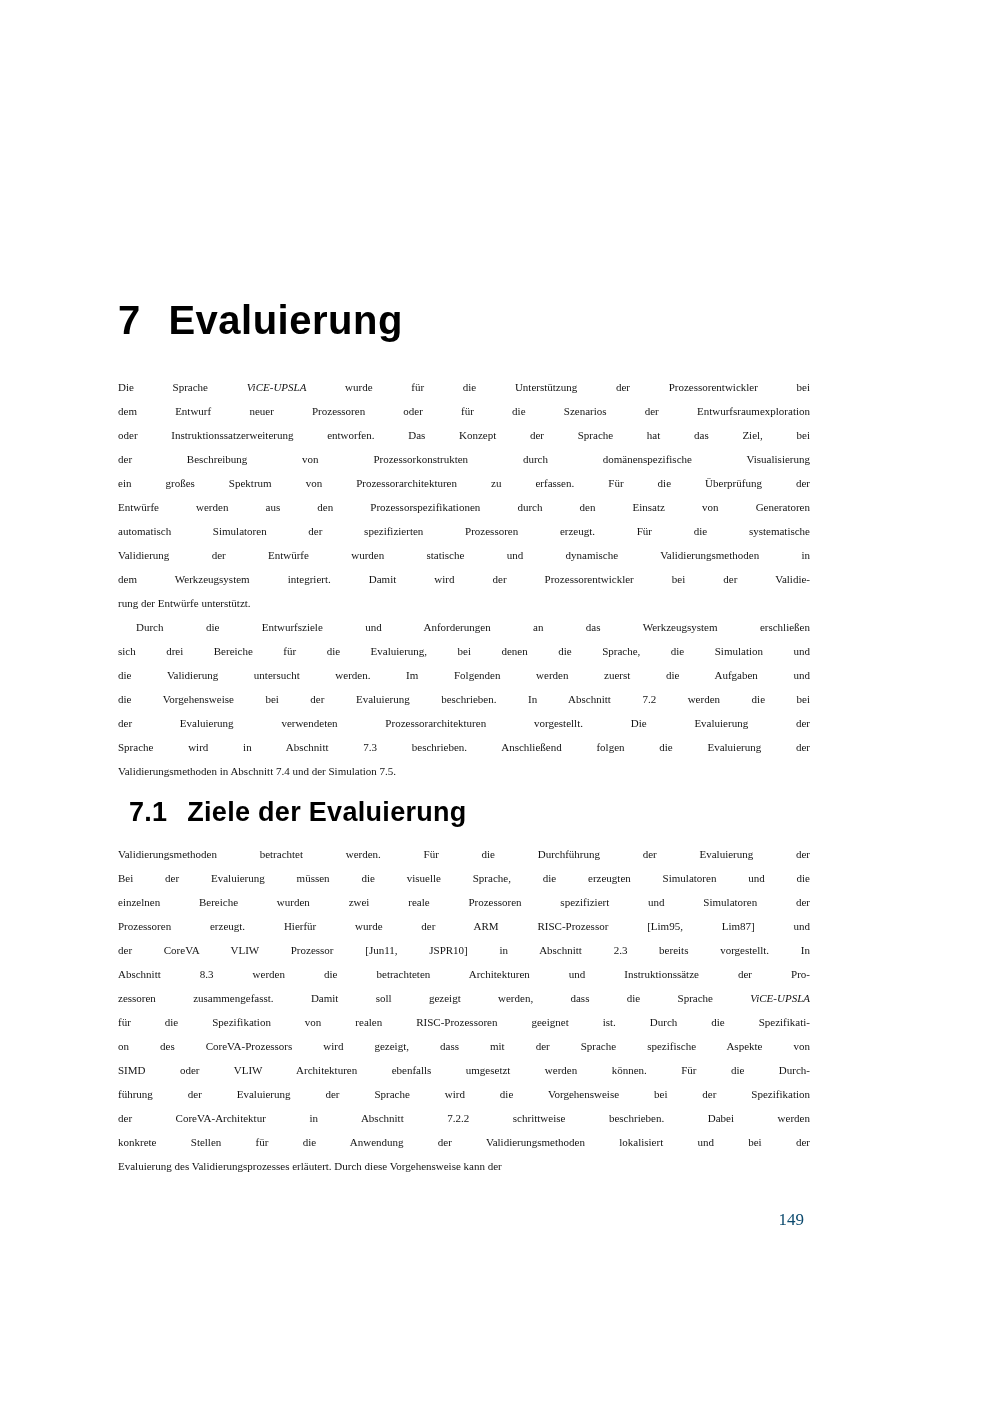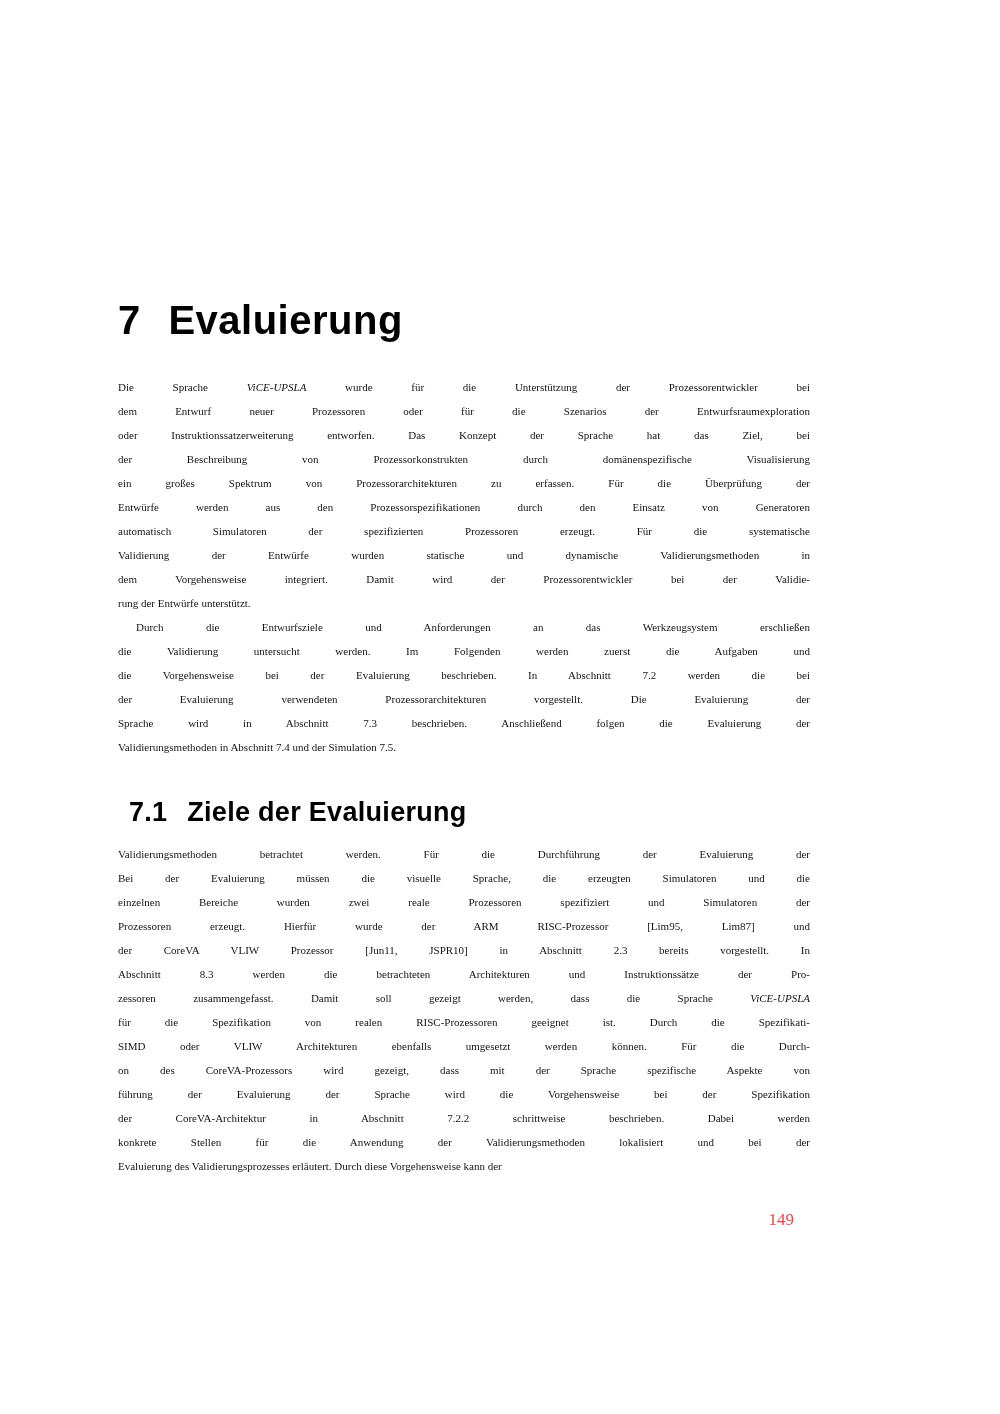--- a/index.html
+++ b/index.html
@@ -58,27 +58,27 @@
     line-height: 24px;
     text-align: justify;
     text-align-last: justify;
     overflow: hidden;
     white-space: normal;
   }
   .para .line:last-child { text-align-last: left; }
   .para-indent .line:first-child { padding-left: 18px; }
   .pageno {
     position: absolute;
-    left: 102px;
+    left: 112px;
     top: 1208px;
     width: 692px;
     text-align: right;
     font-size: 17px;
     line-height: 24px;
-    color: #ef4444;
+    color: #0c4a6e;
   }
 </style>
 </head>
 <body>
 
 <div class="page">
 
   <h1 class="chapter">
     <span class="ch-num">7</span>
     <span class="ch-title">Evaluierung</span>
@@ -87,25 +87,26 @@
   <div class="textblock tb1">
     <div class="para">
         <div class="line">Die Sprache <i>ViCE-UPSLA</i> wurde für die Unterstützung der Prozessorentwickler bei</div>
         <div class="line">dem Entwurf neuer Prozessoren oder für die Szenarios der Entwurfsraumexploration</div>
         <div class="line">oder Instruktionssatzerweiterung entworfen. Das Konzept der Sprache hat das Ziel, bei</div>
         <div class="line">der Beschreibung von Prozessorkonstrukten durch domänenspezifische Visualisierung</div>
         <div class="line">ein großes Spektrum von Prozessorarchitekturen zu erfassen. Für die Überprüfung der</div>
         <div class="line">Entwürfe werden aus den Prozessorspezifikationen durch den Einsatz von Generatoren</div>
         <div class="line">automatisch Simulatoren der spezifizierten Prozessoren erzeugt. Für die systematische</div>
         <div class="line">Validierung der Entwürfe wurden statische und dynamische Validierungsmethoden in</div>
-        <div class="line">dem Vorgehensweise integriert. Damit wird der Prozessorentwickler bei der Validie-</div>
+        <div class="line">dem Werkzeugsystem integriert. Damit wird der Prozessorentwickler bei der Validie-</div>
         <div class="line">rung der Entwürfe unterstützt.</div>
       </div>
     <div class="para para-indent">
         <div class="line">Durch die Entwurfsziele und Anforderungen an das Werkzeugsystem erschließen</div>
+        <div class="line">sich drei Bereiche für die Evaluierung, bei denen die Sprache, die Simulation und</div>
         <div class="line">die Validierung untersucht werden. Im Folgenden werden zuerst die Aufgaben und</div>
         <div class="line">die Vorgehensweise bei der Evaluierung beschrieben. In Abschnitt 7.2 werden die bei</div>
         <div class="line">der Evaluierung verwendeten Prozessorarchitekturen vorgestellt. Die Evaluierung der</div>
         <div class="line">Sprache wird in Abschnitt 7.3 beschrieben. Anschließend folgen die Evaluierung der</div>
         <div class="line">Validierungsmethoden in Abschnitt 7.4 und der Simulation 7.5.</div>
       </div>
   </div>
 
   <h2 class="section-heading">
     <span class="sec-num">7.1</span>
@@ -115,22 +116,22 @@
   <div class="textblock tb2">
     <div class="para">
         <div class="line">Validierungsmethoden betrachtet werden. Für die Durchführung der Evaluierung der</div>
         <div class="line">Bei der Evaluierung müssen die visuelle Sprache, die erzeugten Simulatoren und die</div>
         <div class="line">einzelnen Bereiche wurden zwei reale Prozessoren spezifiziert und Simulatoren der</div>
         <div class="line">Prozessoren erzeugt. Hierfür wurde der ARM RISC-Prozessor [Lim95, Lim87] und</div>
         <div class="line">der CoreVA VLIW Prozessor [Jun11, JSPR10] in Abschnitt 2.3 bereits vorgestellt. In</div>
         <div class="line">Abschnitt 8.3 werden die betrachteten Architekturen und Instruktionssätze der Pro-</div>
         <div class="line">zessoren zusammengefasst. Damit soll gezeigt werden, dass die Sprache <i>ViCE-UPSLA</i></div>
         <div class="line">für die Spezifikation von realen RISC-Prozessoren geeignet ist. Durch die Spezifikati-</div>
+        <div class="line">on des CoreVA-Prozessors wird gezeigt, dass mit der Sprache spezifische Aspekte von</div>
         <div class="line">SIMD oder VLIW Architekturen ebenfalls umgesetzt werden können. Für die Durch-</div>
-        <div class="line">on des CoreVA-Prozessors wird gezeigt, dass mit der Sprache spezifische Aspekte von</div>
         <div class="line">führung der Evaluierung der Sprache wird die Vorgehensweise bei der Spezifikation</div>
         <div class="line">der CoreVA-Architektur in Abschnitt 7.2.2 schrittweise beschrieben. Dabei werden</div>
         <div class="line">konkrete Stellen für die Anwendung der Validierungsmethoden lokalisiert und bei der</div>
         <div class="line">Evaluierung des Validierungsprozesses erläutert. Durch diese Vorgehensweise kann der</div>
       </div>
   </div>
 
   <div class="pageno">149</div>
 
 </div>

